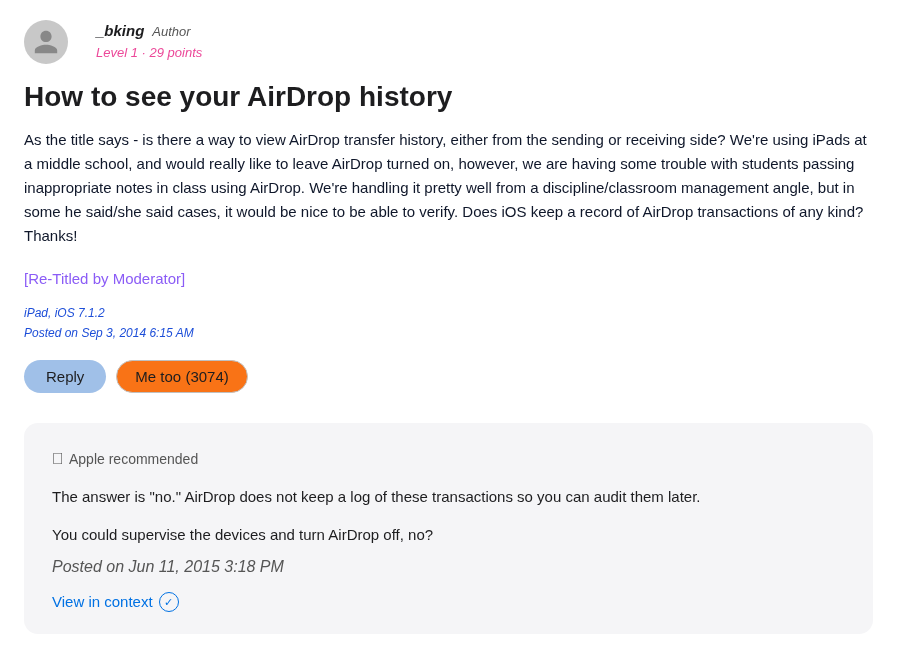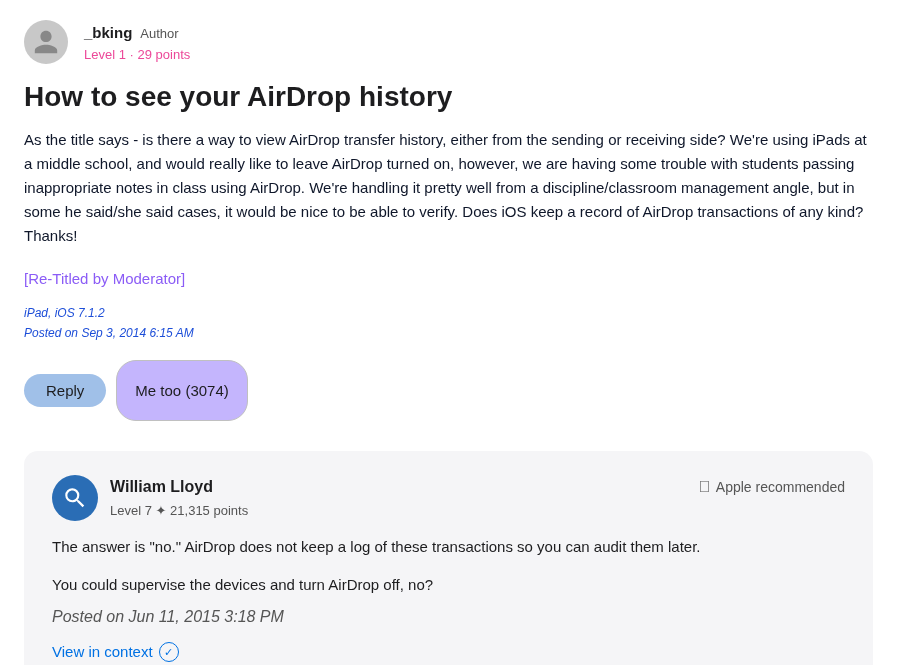--- a/index.html
+++ b/index.html
@@ -9,23 +9,24 @@
       color: #1d1d1f;
       font-size: 15px;
       line-height: 1.5;
       padding: 20px 24px;
       max-width: 897px;
     }
 
     
     .author-header {
       display: flex;
-      align-items: flex-end;
-      gap: 16px;
+      align-items: flex-start;
+      gap: 28px;
       margin-bottom: 16px;
+      font-style: italic;
     }
     .avatar {
       width: 44px;
       height: 44px;
       border-radius: 50%;
       background: #c8c8c8;
       display: flex;
       align-items: center;
       justify-content: center;
       flex-shrink: 0;
@@ -105,25 +106,25 @@
       background: #a0c0e8;
       color: #1d1d1f;
       border: none;
       border-radius: 20px;
       padding: 8px 22px;
       font-size: 15px;
       cursor: pointer;
       font-weight: 400;
     }
     .btn-metoo {
-      background: #c4b5fd;
+      background: #f97316;
       color: #1d1d1f;
       border: 1.5px solid #c0c0c0;
       border-radius: 20px;
-      padding: 21px 18px;
+      padding: 7px 18px;
       font-size: 15px;
       cursor: pointer;
       font-weight: 400;
     }
 
     
     .answer-box {
       background: #f5f5f7;
       border-radius: 14px;
       padding: 24px 28px 20px 28px;
@@ -248,36 +249,20 @@
 <p class="post-meta post-meta-device">iPad, iOS 7.1.2</p>
 <p class="post-meta post-date">Posted on Sep 3, 2014 6:15 AM</p>
 
 <div class="action-buttons">
   <button class="btn-reply">Reply</button>
   <button class="btn-metoo">Me too (3074)</button>
 </div>
 
 <div class="answer-box">
   <div class="answer-header">
-    <div class="answer-author-row">
-      <div class="answer-avatar">
-
-        <svg viewBox="0 0 24 24" xmlns="http://www.w3.org/2000/svg">
-          <path d="M15.5 14h-.79l-.28-.27A6.47 6.47 0 0 0 16 9.5 6.5 6.5 0 1 0 9.5 16c1.61 0 3.09-.59 4.23-1.57l.27.28v.79l5 4.99L20.49 19l-4.99-5zm-6 0C7.01 14 5 11.99 5 9.5S7.01 5 9.5 5 14 7.01 14 9.5 11.99 14 9.5 14z"></path>
-        </svg>
-      </div>
-      <div>
-        <div class="answer-name">William Lloyd</div>
-        <div class="answer-level">
-          <span>Level 7</span>
-          <span>✦</span>
-          <span>21,315 points</span>
-        </div>
-      </div>
-    </div>
     <div class="apple-recommended">
       <span class="apple-logo"></span>
       <span>Apple recommended</span>
     </div>
   </div>
 
   <div class="answer-body">
     <p>The answer is "no." AirDrop does not keep a log of these transactions so you can audit them later.</p>
     <p>You could supervise the devices and turn AirDrop off, no?</p>
   </div>

